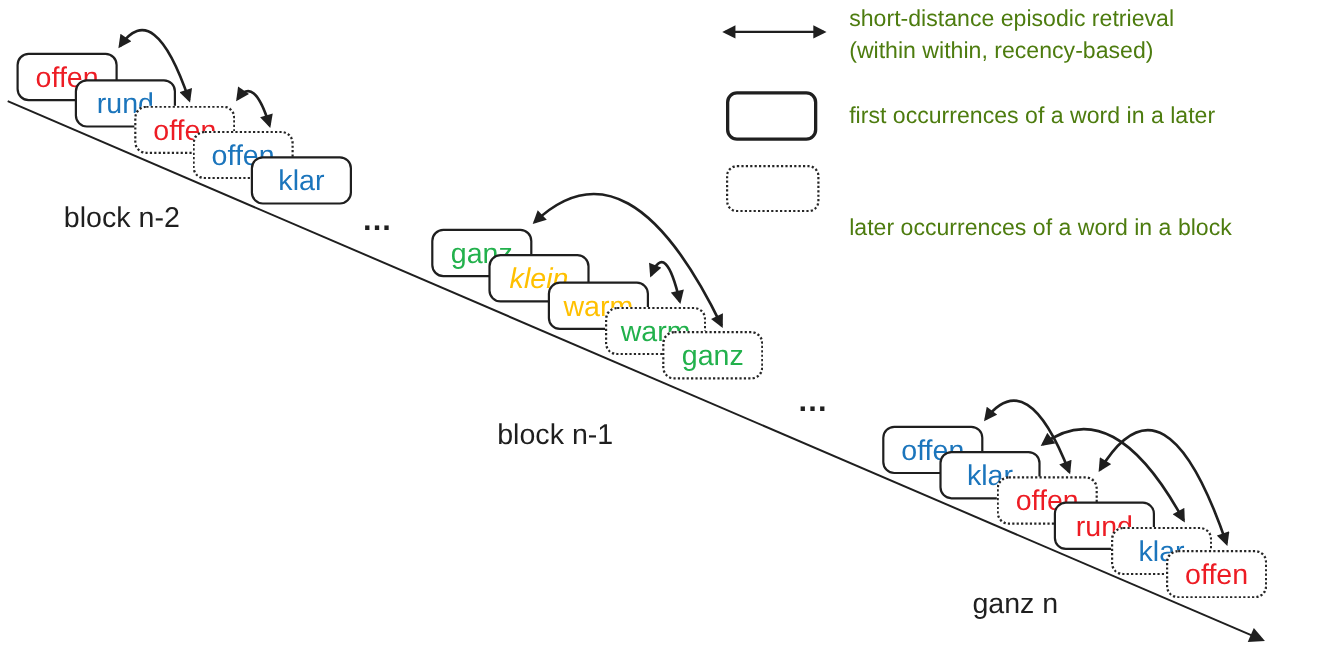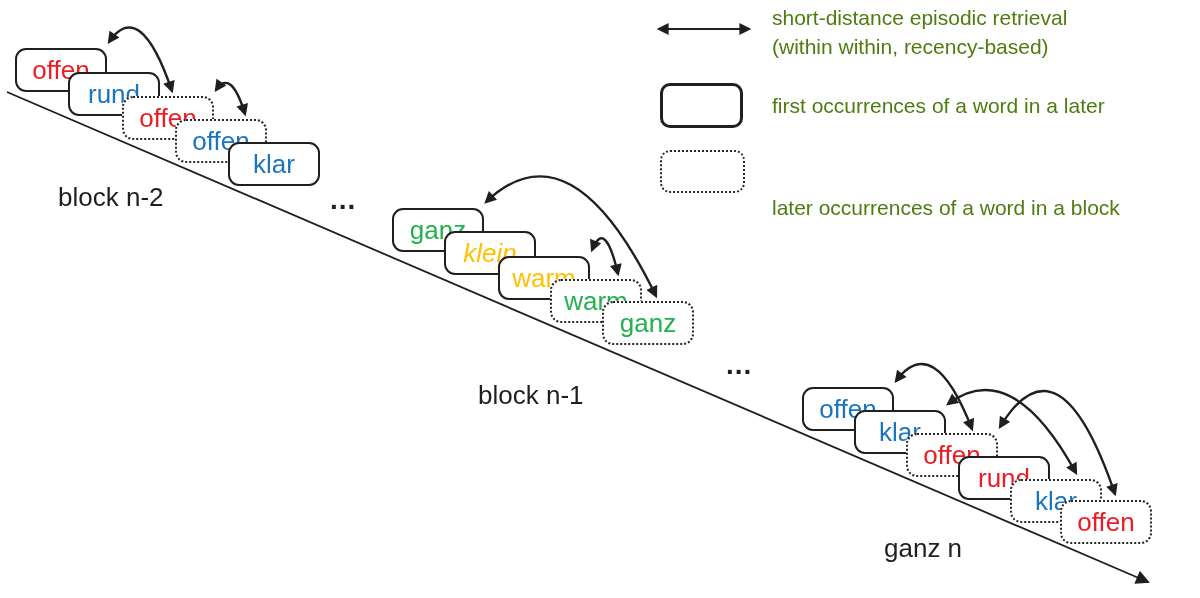--- a/index.html
+++ b/index.html
@@ -76,21 +76,21 @@
       </div>
       <div class="card first" style="left: 498px; top: 256px;">
         <span class="card-word" style="color: rgb(255, 192, 0);">warm</span>
       </div>
       <div class="card later" style="left: 550px; top: 279px;">
         <span class="card-word" style="color: rgb(34, 177, 76);">warm</span>
       </div>
       <div class="card later" style="left: 602px; top: 301px;">
         <span class="card-word" style="color: rgb(34, 177, 76);">ganz</span>
       </div>
-      <div class="block-label" style="left: 452px; top: 380px; margin-left: 26px;">block n-1</div>
+      <div class="block-label" style="left: 452px; top: 380px;">block n-1</div>
       <div class="card first" style="left: 802px; top: 387px;">
         <span class="card-word" style="color: rgb(27, 117, 188);">offen</span>
       </div>
       <div class="card first" style="left: 854px; top: 410px;">
         <span class="card-word" style="color: rgb(27, 117, 188);">klar</span>
       </div>
       <div class="card later" style="left: 906px; top: 433px;">
         <span class="card-word" style="color: rgb(237, 28, 36);">offen</span>
       </div>
       <div class="card first" style="left: 958px; top: 456px;">

